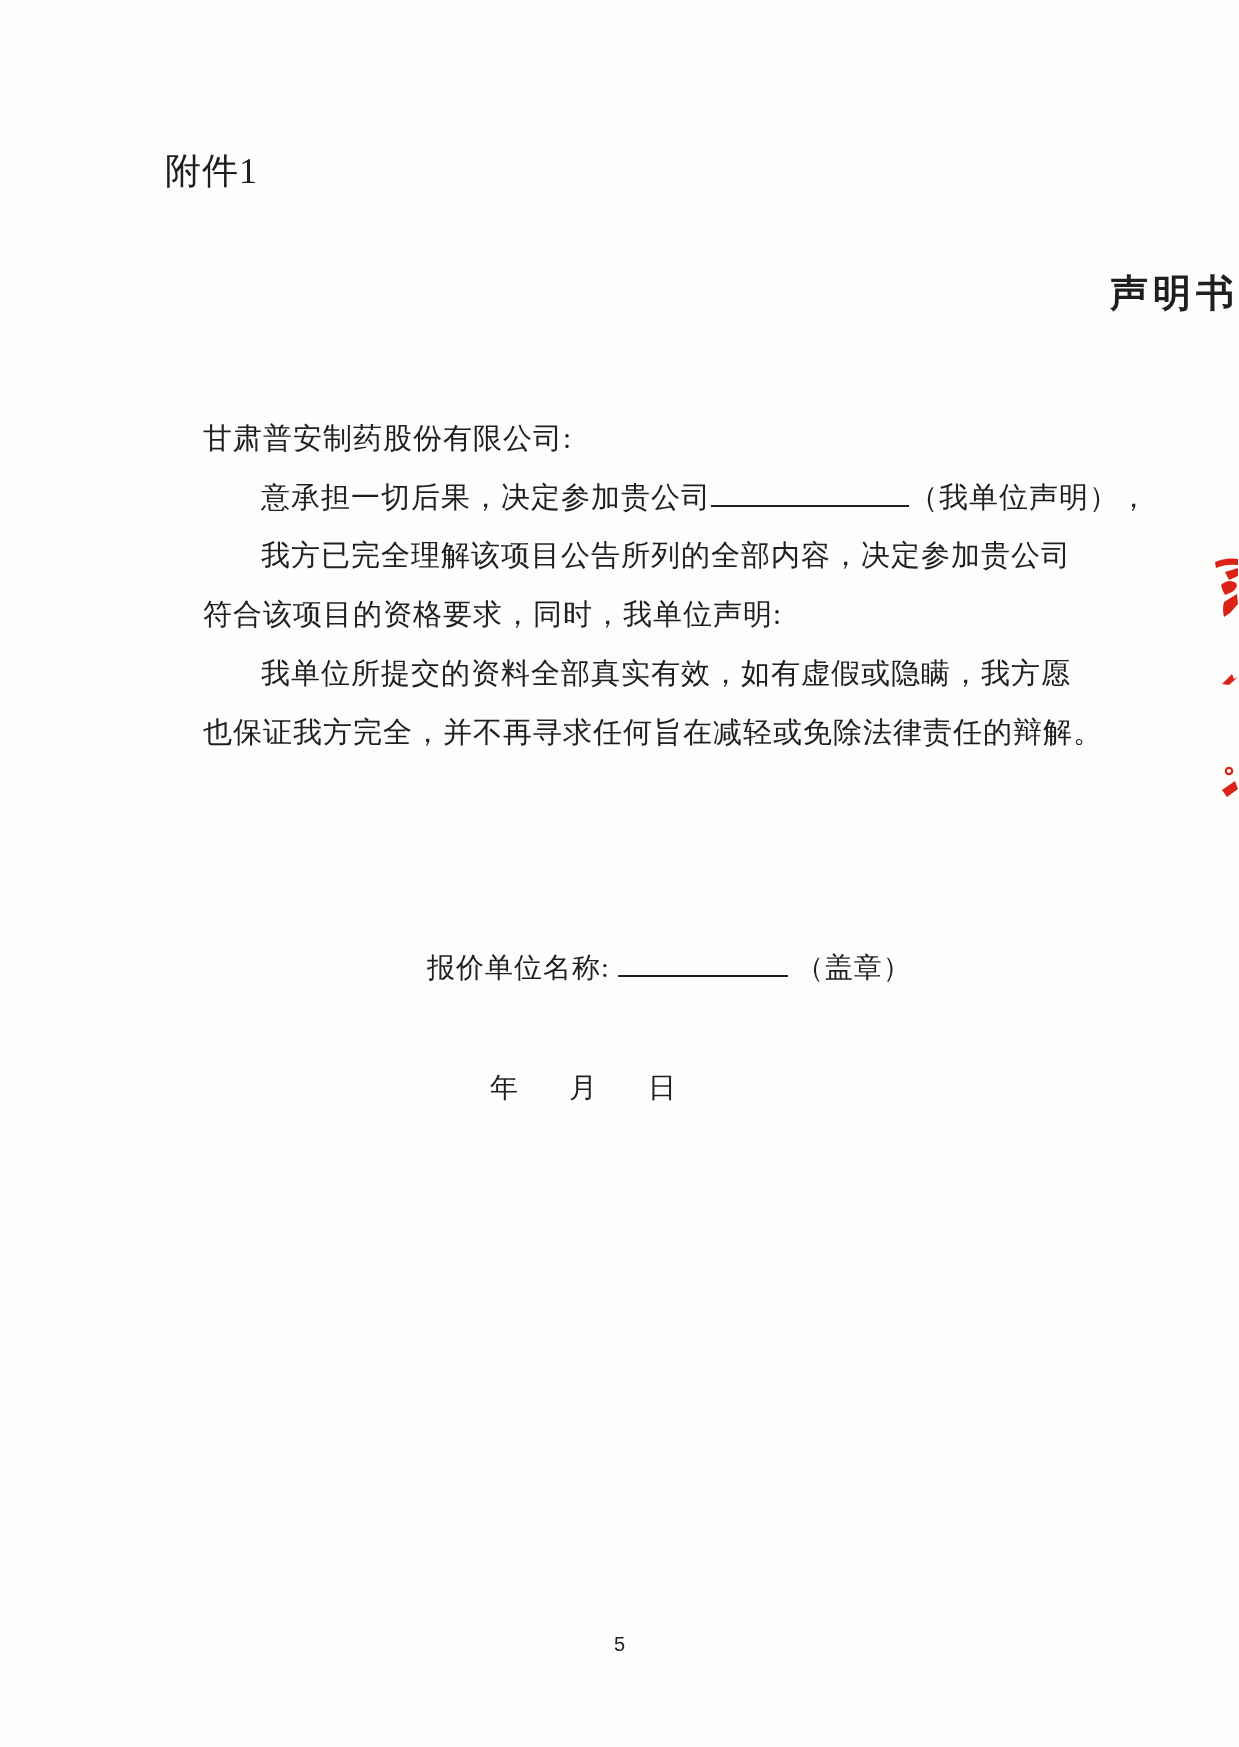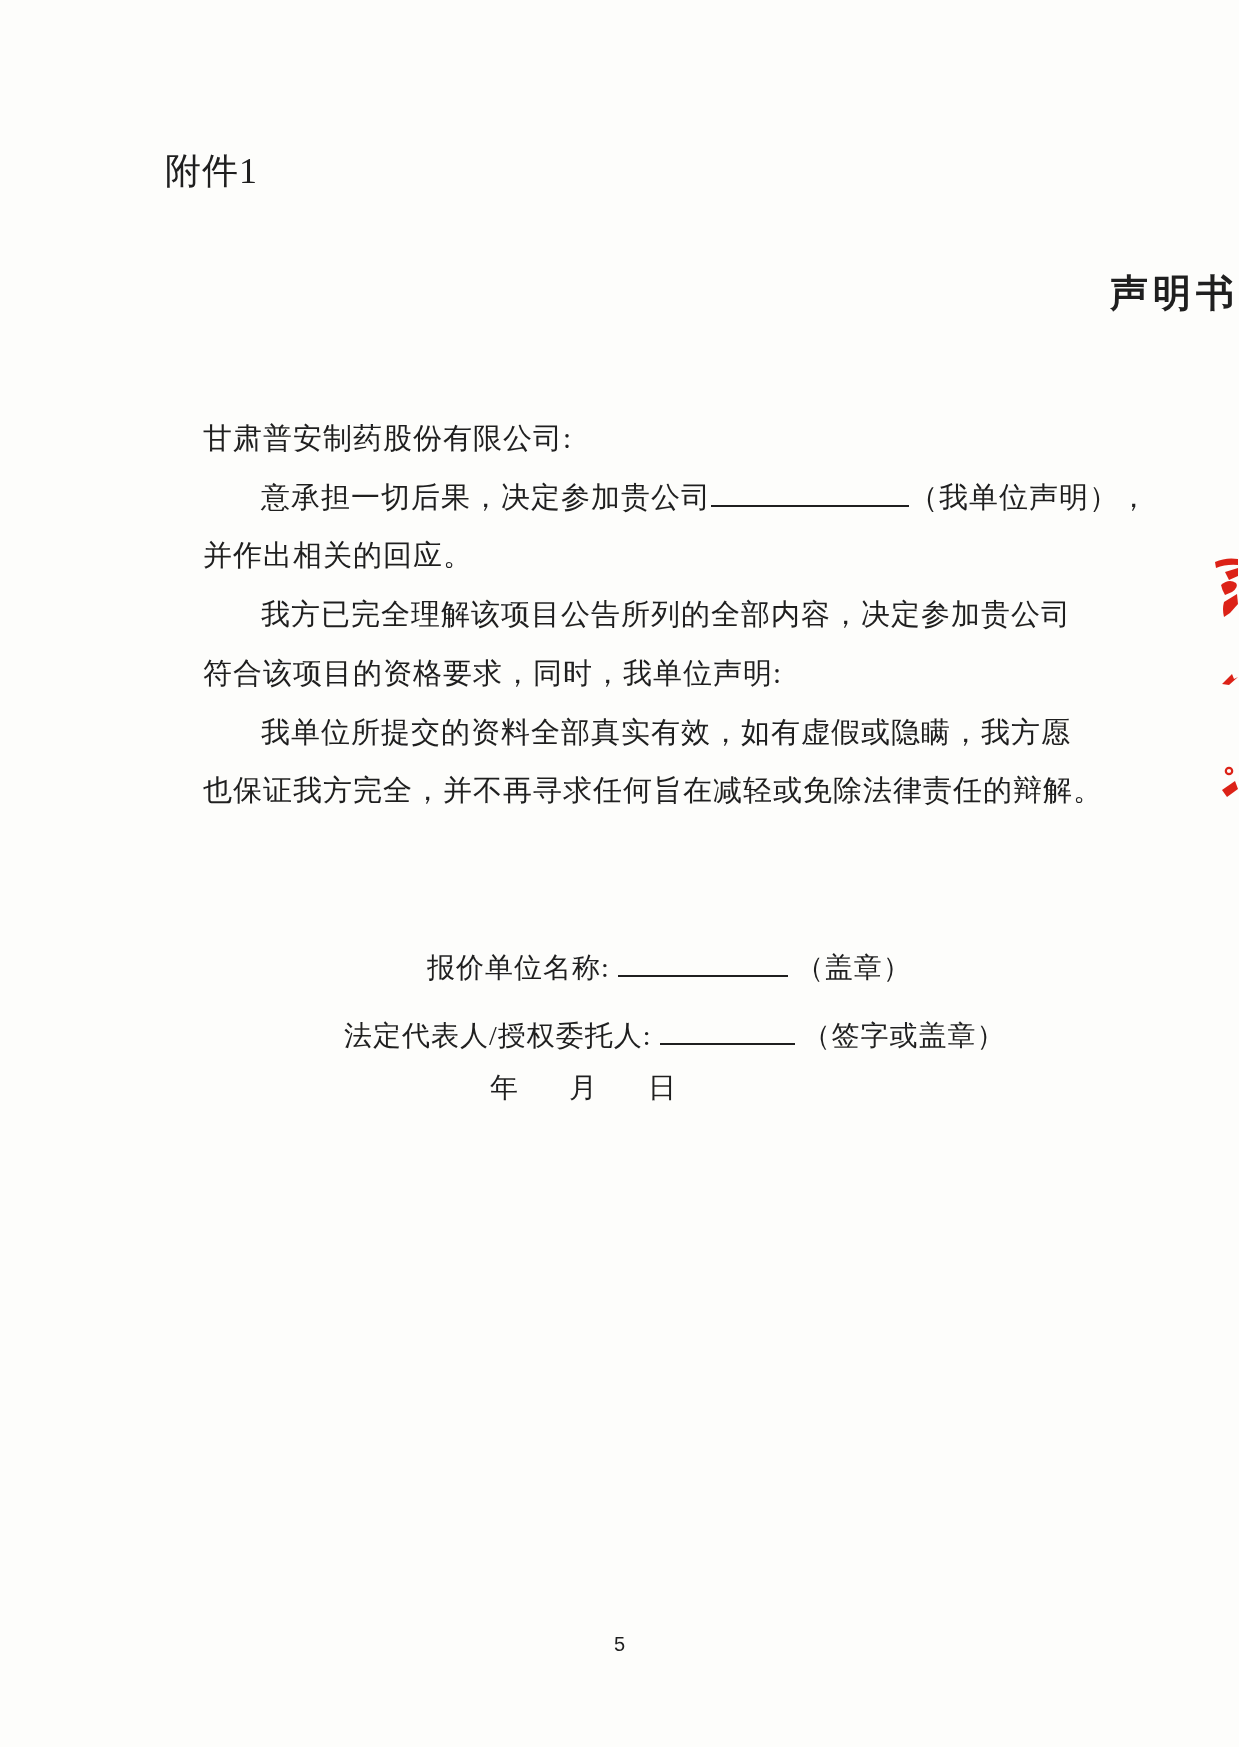--- a/index.html
+++ b/index.html
@@ -60,38 +60,32 @@
 
 <div class="page">
 
   <div class="attachment">附件1</div>
 
   <h1 class="title">声明书</h1>
 
   <div class="body-text">
     <div class="line">甘肃普安制药股份有限公司:</div>
     <div class="line indent"><span>意承担一切后果，决定参加贵公司</span><span class="blank blank-project"></span><span>（我单位声明），</span></div>
-    <div class="line">并作出相关的回应。</div>
     <div class="line indent">我方已完全理解该项目公告所列的全部内容，决定参加贵公司</div>
     <div class="line">符合该项目的资格要求，同时，我单位声明:</div>
     <div class="line indent">我单位所提交的资料全部真实有效，如有虚假或隐瞒，我方愿</div>
     <div class="line">也保证我方完全，并不再寻求任何旨在减轻或免除法律责任的辩解。</div>
   </div>
 
   <div class="sig sig-company">
     <span>报价单位名称:</span>
     <span class="blank blank-company"></span>
     <span>（盖章）</span>
   </div>
 
-  <div class="sig sig-rep">
-    <span>法定代表人/授权委托人:</span>
-    <span class="blank blank-rep"></span>
-    <span>（签字或盖章）</span>
-  </div>
 
   <div class="sig sig-date">
     <span>年</span>
     <span>月</span>
     <span>日</span>
   </div>
 
   <div class="page-number">5</div>
 
   <div class="stamp stamp-1">

